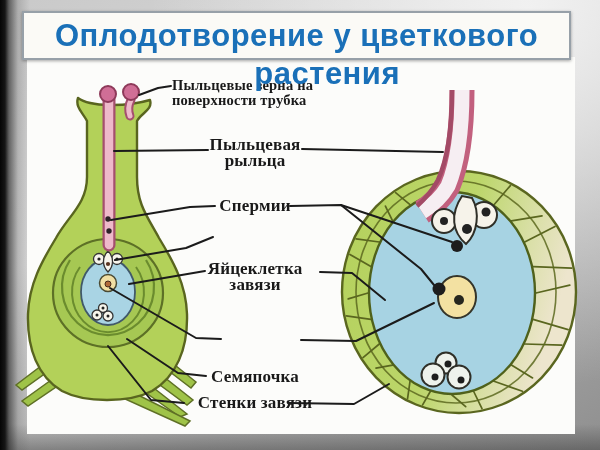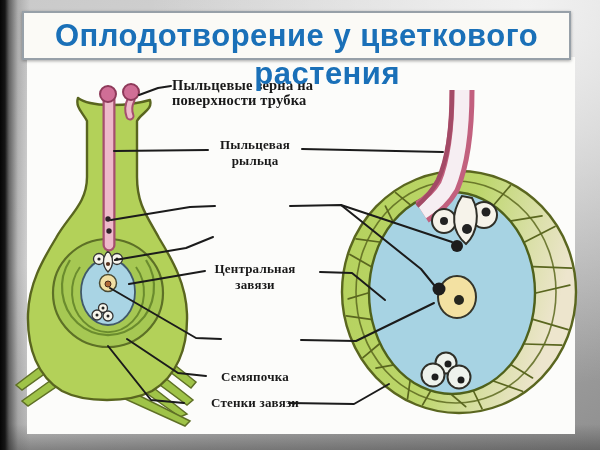--- a/index.html
+++ b/index.html
@@ -26,21 +26,21 @@
     color:#1a70b8;font-weight:bold;font-size:31px;letter-spacing:.5px;
     white-space:nowrap;
   }
   #title-line2{
     position:absolute;left:100px;top:56px;width:300px;text-align:right;
     z-index:30;
   }
   svg#diagram{position:absolute;left:0;top:0;z-index:10;}
   .lbl{
     position:absolute;z-index:20;color:#191919;font-weight:bold;
-    font-family:"Liberation Serif",serif;font-size:13px;line-height:16px;
+    font-family:"Liberation Serif",serif;font-size:17px;line-height:16px;
     text-align:center;width:210px;left:150px;letter-spacing:.2px;
   }
   .lbl span{display:block;}
   #label-pollen-grains{left:172px;width:190px;text-align:left;font-size:14.5px;line-height:15px;}
 </style>
 </head>
 <body>
 
 <div id="slide">
 
@@ -195,22 +195,25 @@
   </svg>
 
   <div class="lbl" id="label-pollen-grains" style="top:78px">
     <span>Пыльцевые зерна на</span>
     <span>поверхности трубка</span>
   </div>
   <div class="lbl" style="top:137px">
     <span>Пыльцевая</span>
     <span>рыльца</span>
   </div>
+  <div class="lbl" style="top:198px">
+    <span>Спермии</span>
+  </div>
   <div class="lbl" style="top:261px">
-    <span>Центральная</span>
+    <span>Яйцеклетка</span>
     <span>завязи</span>
   </div>
   <div class="lbl" style="top:395px">
     <span>Стенки завязи</span>
   </div>
   <div class="lbl" style="top:369px">
     <span>Семяпочка</span>
   </div>
 
   <div id="title-box">

